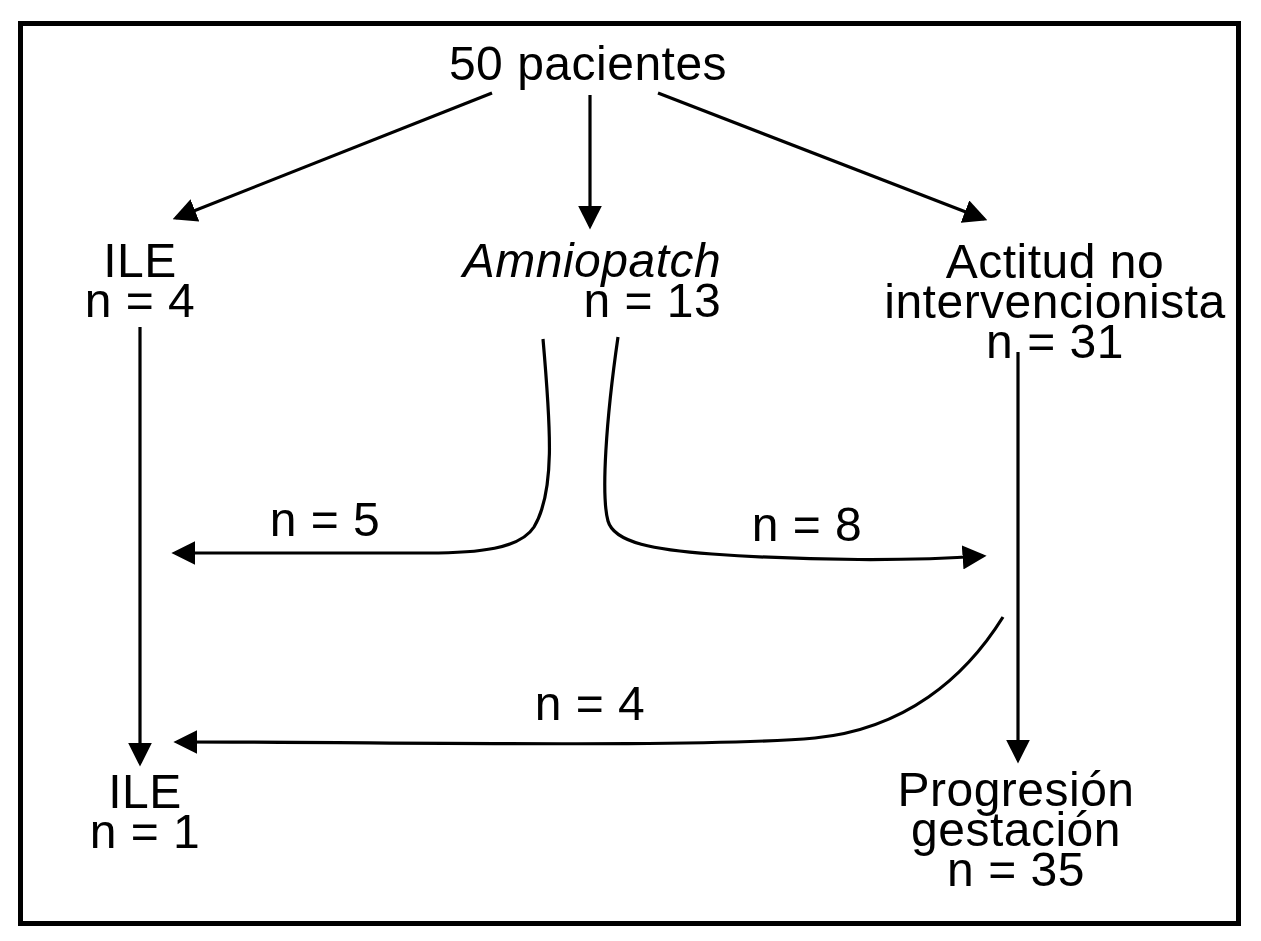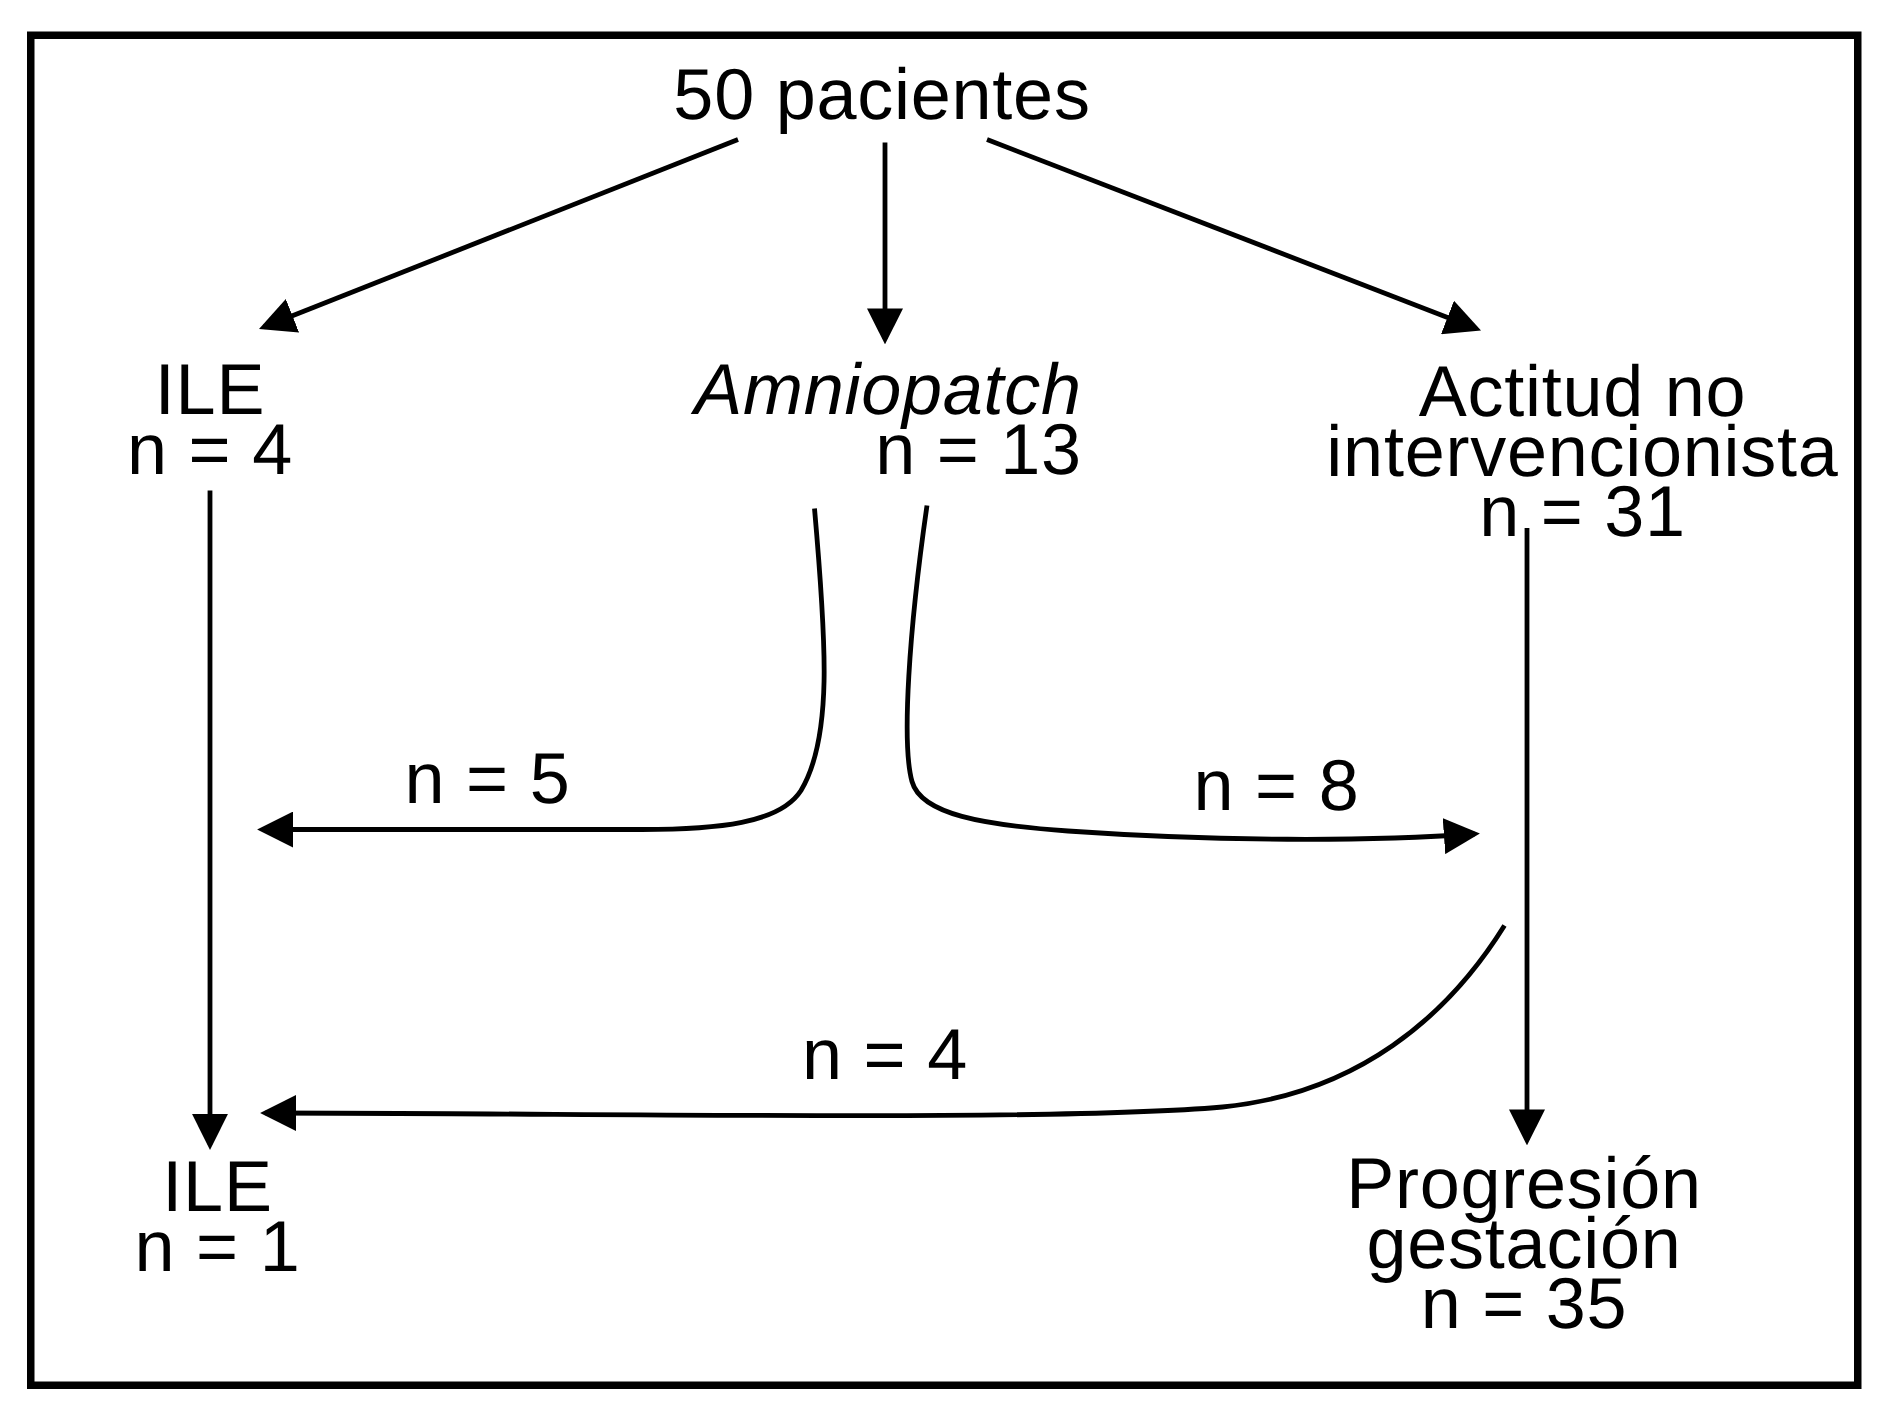--- a/index.html
+++ b/index.html
@@ -92,21 +92,21 @@
   <div class="label" style="left:1018px; top:242px;margin-left:37px;">
     <span class="ln">Actitud no</span>
     <span class="ln">intervencionista</span>
     <span class="ln">n = 31</span>
   </div>
 
   <div class="label" style="left:325px; top:500px;">
     <span class="ln">n = 5</span>
   </div>
 
-  <div class="label" style="left:807px; top:505px;margin-left:44px;">
+  <div class="label" style="left:807px; top:505px;">
     <span class="ln">n = 8</span>
   </div>
 
   <div class="label" style="left:590px; top:684px;">
     <span class="ln">n = 4</span>
   </div>
 
   <div class="label" style="left:145px; top:772px;">
     <span class="ln">ILE</span>
     <span class="ln">n = 1</span>

